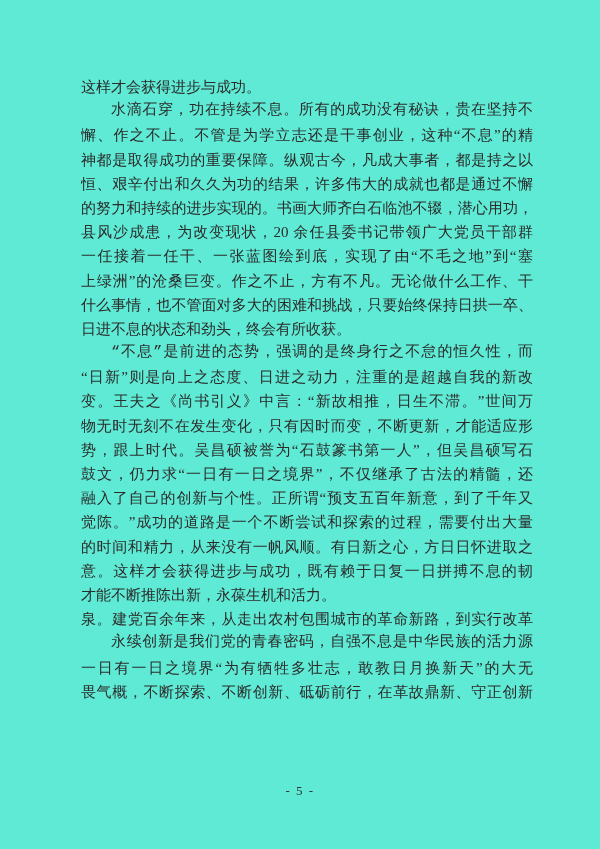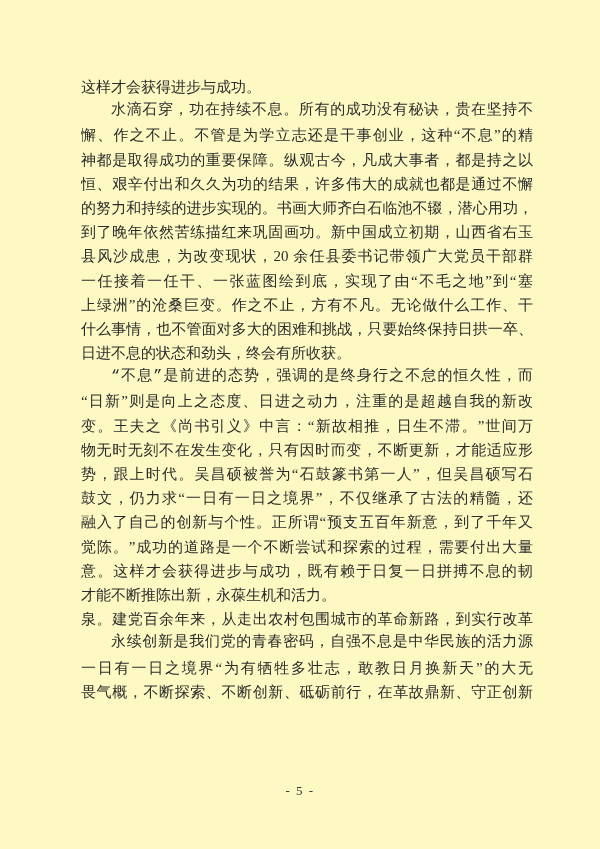--- a/index.html
+++ b/index.html
@@ -11,21 +11,21 @@
     height: 849px;
     position: relative;
     background: #fdfdfd;
     font-family: "Liberation Serif", "DejaVu Serif", serif;
     color: #2b2b2b;
     overflow: hidden;
   }
   .doc-page {
     position: absolute;
     inset: 0;
-    background: #fef9c3;
+    background: #5eead4;
   }
   .doc-body {
     position: absolute;
     left: 81px;
     top: 75px;
     width: 452px;
     font-size: 15px;
     line-height: 24.2px;
   }
   .line {
@@ -61,35 +61,35 @@
 
   <div class="doc-body">
 
     <div class="line last">这样才会获得进步与成功。</div>
 
     <div class="line first">水滴石穿，功在持续不息。所有的成功没有秘诀，贵在坚持不</div>
     <div class="line">懈、作之不止。不管是为学立志还是干事创业，这种“不息”的精</div>
     <div class="line">神都是取得成功的重要保障。纵观古今，凡成大事者，都是持之以</div>
     <div class="line">恒、艰辛付出和久久为功的结果，许多伟大的成就也都是通过不懈</div>
     <div class="line">的努力和持续的进步实现的。书画大师齐白石临池不辍，潜心用功，</div>
-    <div class="line">到了晚年依然苦练描红来巩固画功。新中国成立初期，山西省右玉</div>
     <div class="line">县风沙成患，为改变现状，20 余任县委书记带领广大党员干部群众，</div>
     <div class="line">一任接着一任干、一张蓝图绘到底，实现了由“不毛之地”到“塞</div>
     <div class="line">上绿洲”的沧桑巨变。作之不止，方有不凡。无论做什么工作、干</div>
     <div class="line">什么事情，也不管面对多大的困难和挑战，只要始终保持日拱一卒、</div>
     <div class="line last">日进不息的状态和劲头，终会有所收获。</div>
 
     <div class="line first">“不息”是前进的态势，强调的是终身行之不怠的恒久性，而</div>
     <div class="line">“日新”则是向上之态度、日进之动力，注重的是超越自我的新改</div>
     <div class="line">变。王夫之《尚书引义》中言：“新故相推，日生不滞。”世间万</div>
     <div class="line">物无时无刻不在发生变化，只有因时而变，不断更新，才能适应形</div>
     <div class="line">势，跟上时代。吴昌硕被誉为“石鼓篆书第一人”，但吴昌硕写石</div>
     <div class="line">鼓文，仍力求“一日有一日之境界”，不仅继承了古法的精髓，还</div>
     <div class="line">融入了自己的创新与个性。正所谓“预支五百年新意，到了千年又</div>
     <div class="line">觉陈。”成功的道路是一个不断尝试和探索的过程，需要付出大量</div>
+    <div class="line">的时间和精力，从来没有一帆风顺。有日新之心，方日日怀进取之</div>
     <div class="line">意。这样才会获得进步与成功，既有赖于日复一日拼搏不息的韧</div>
     <div class="line last">才能不断推陈出新，永葆生机和活力。</div>
 
     <div class="line">泉。建党百余年来，从走出农村包围城市的革命新路，到实行改革</div>
     <div class="line first">永续创新是我们党的青春密码，自强不息是中华民族的活力源</div>
     <div class="line">一日有一日之境界“为有牺牲多壮志，敢教日月换新天”的大无</div>
     <div class="line">畏气概，不断探索、不断创新、砥砺前行，在革故鼎新、守正创新</div>
 
   </div>
 

